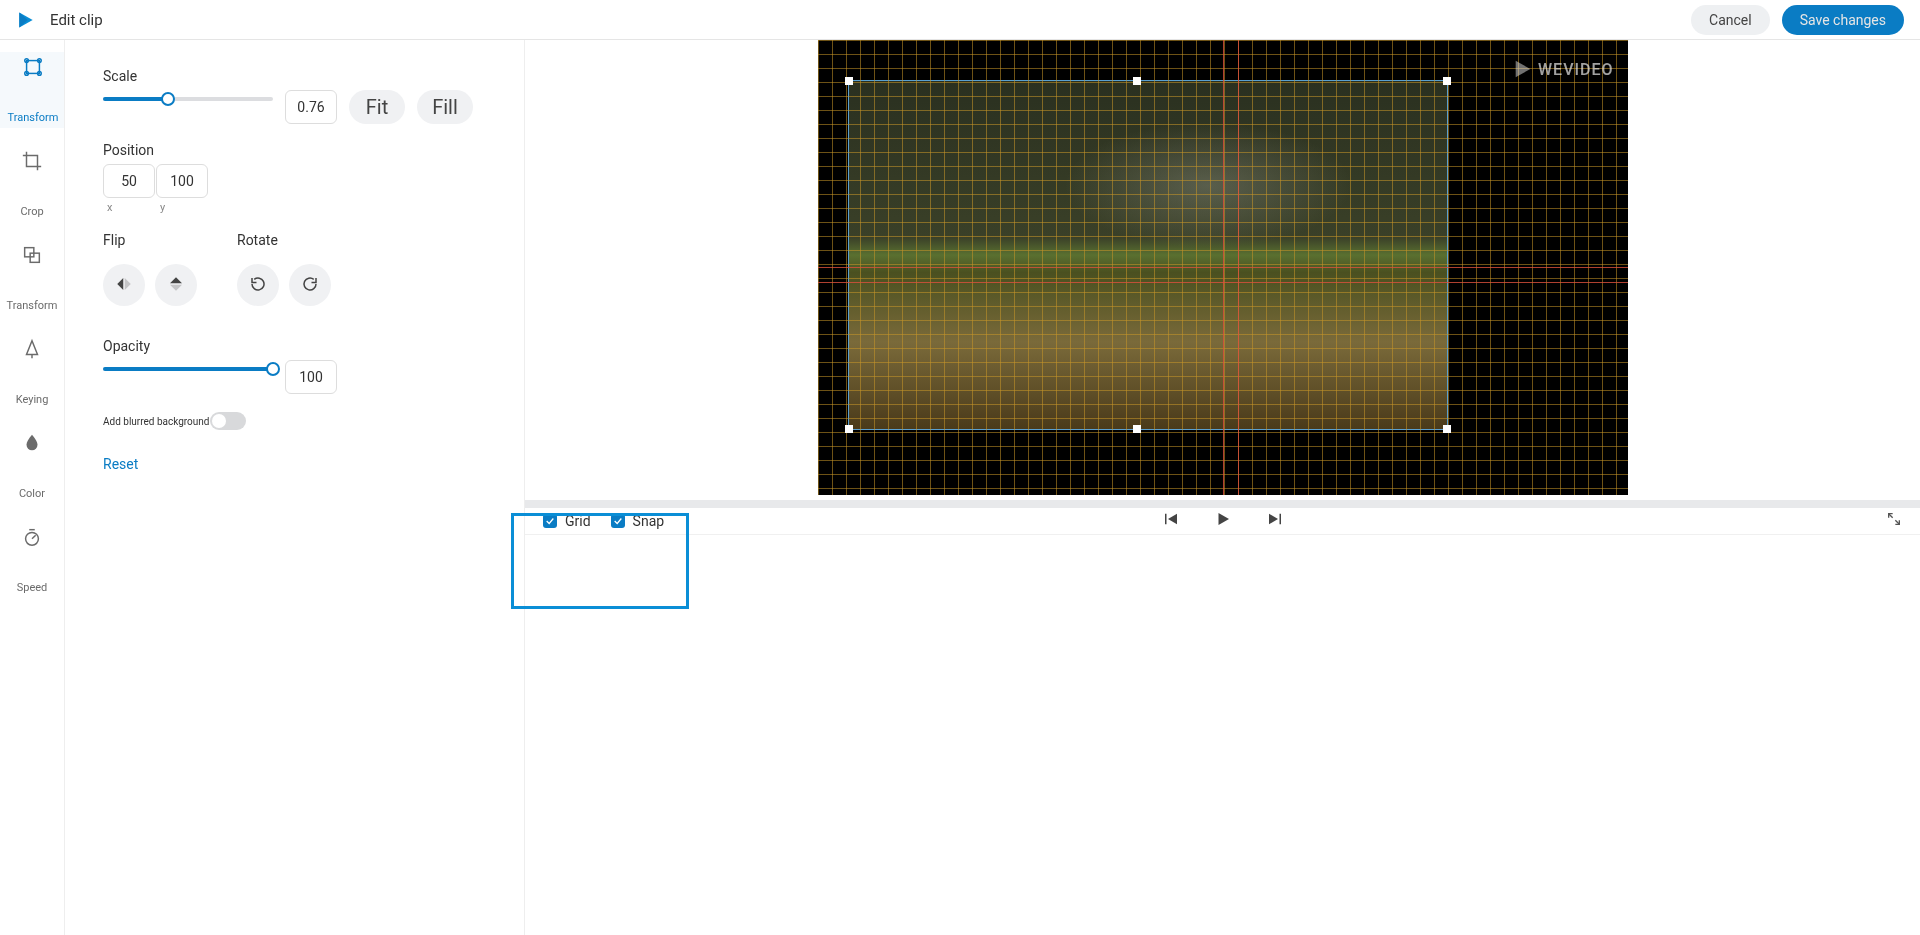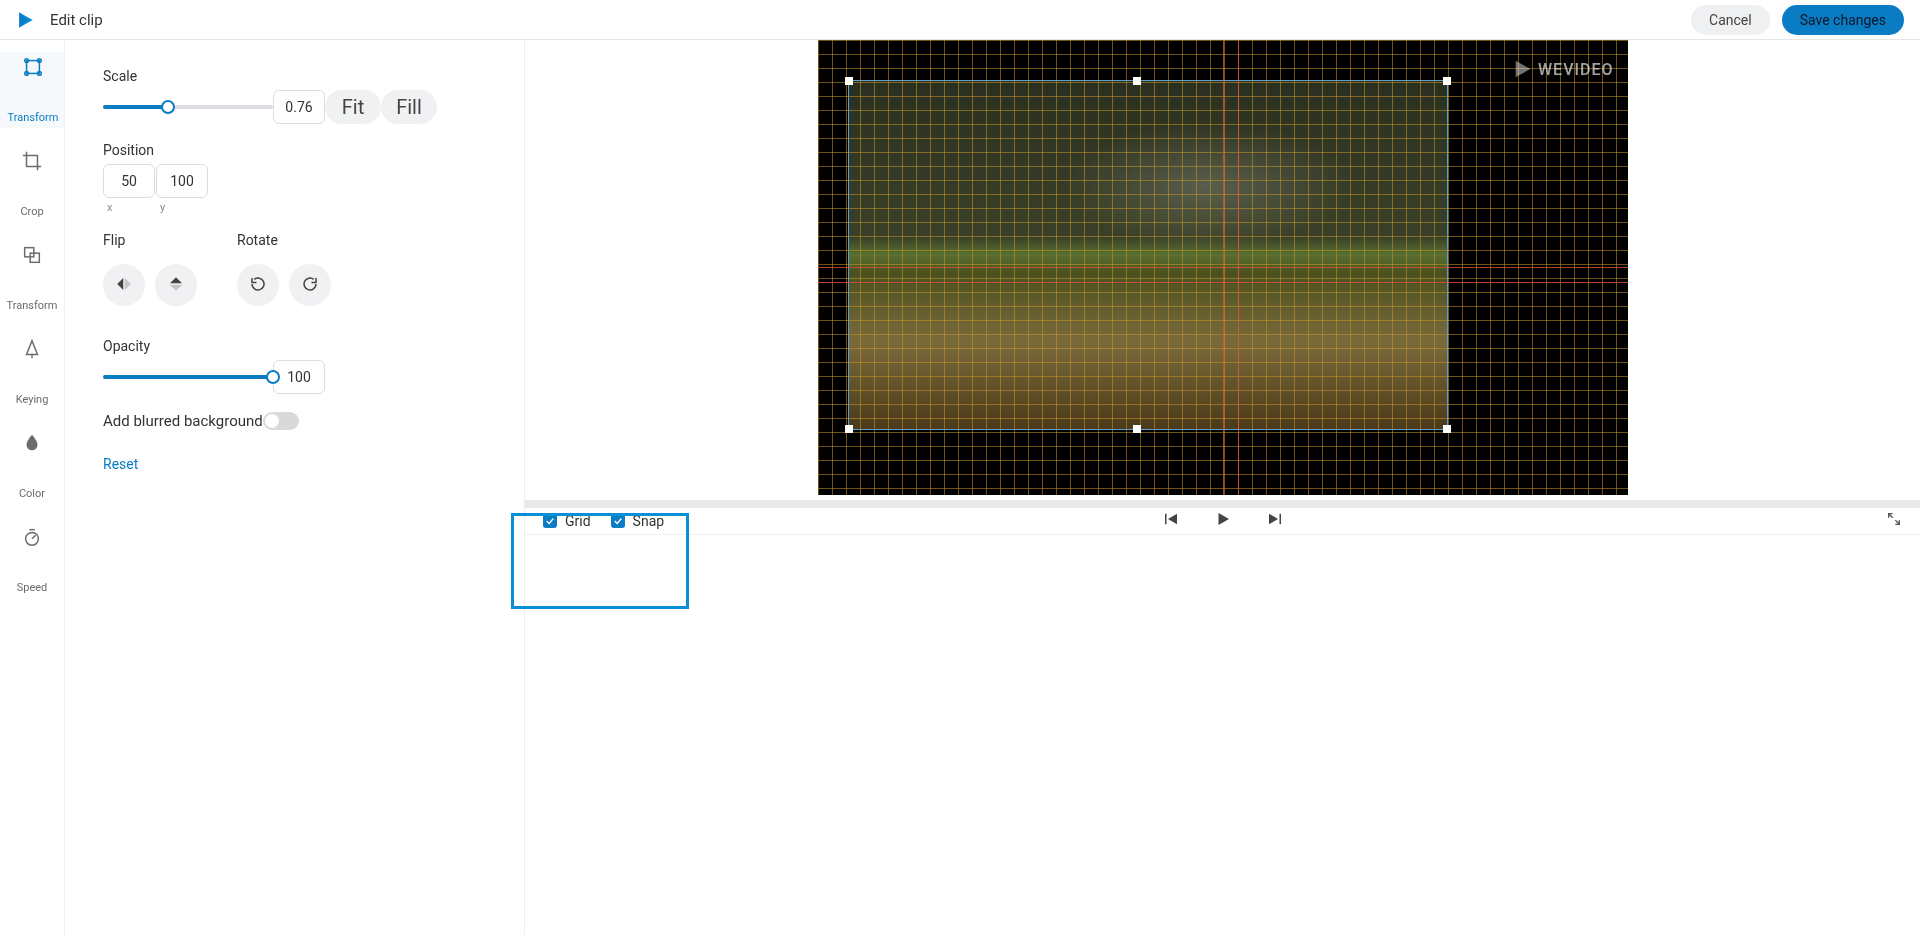--- a/index.html
+++ b/index.html
@@ -6,47 +6,47 @@
 body { background: #fff; width: 1920px; height: 935px; overflow: hidden; position: relative; }
 
 
 .header { height: 40px; display: flex; align-items: center; padding: 0 16px; border-bottom: 1px solid #e5e5e5; justify-content: space-between; }
 .header-left { display: flex; align-items: center; gap: 14px; justify-content: space-between; }
 .app-logo svg { width: 20px; height: 20px; display: block; }
 .header-title { font-size: 15px; color: #333; }
 .header-right { display: flex; align-items: center; gap: 12px; }
 .btn { border: none; border-radius: 18px; padding: 7px 18px; font-size: 14px; cursor: pointer; }
 .btn-cancel { background: #eef0f2; color: #444; }
-.btn-save { background: #0a7cc4; color: #0f172a; }
+.btn-save { background: #0a7cc4; color: #e5e5e5; }
 
 
 .main { display: flex; height: calc(100% - 40px); }
 
 
 .sidebar { width: 65px; border-right: 1px solid #eee; display: flex; flex-direction: column; align-items: center; padding-top: 12px; gap: 18px; }
 .sidebar-item { display: flex; flex-direction: column; align-items: center; gap: 4px; cursor: pointer; color: #6b6b6b; font-size: 11px; width: 100%; padding: 4px 0; }
 .sidebar-item.active { color: #0a7cc4; background: #f5f9fc; border-left: 2px solid transparent; }
 .sidebar-item svg { width: 22px; height: 22px; }
 .sidebar-item .label { font-size: 11px; margin-top: 26px; }
 
 
 .panel { width: 460px; padding: 28px 30px 0 38px; border-right: 1px solid #eee; display: flex; flex-direction: column; gap: 18px; }
 .panel-label { font-size: 14px; color: #333; margin-bottom: 6px; }
-.slider-wrap { display: flex; align-items: center; }
+.slider-wrap { display: flex; gap: 12px; }
 .num-input { width: 52px; height: 34px; border: 1px solid #ddd; border-radius: 6px; text-align: center; font-size: 14px; color: #333; }
 .fit-btn { width: 56px; height: 34px; border-radius: 17px; border: none; background: #f0f1f3; color: #444; font-size: 20px; cursor: pointer; }
 .pos-group { display: flex; gap: 1px; }
 .pos-item { display: flex; flex-direction: column; gap: 3px; }
 .pos-item .sub { font-size: 11px; color: #888; margin-left: 4px; }
 .icon-btn { width: 42px; height: 42px; border-radius: 50%; border: none; background: #f0f1f3; display: flex; align-items: center; justify-content: center; cursor: pointer; color: #444; }
 .icon-btn svg { width: 18px; height: 18px; }
 .flip-rotate { display: flex; gap: 40px; }
 .fr-col { display: flex; flex-direction: column; gap: 10px; }
 .fr-btns { display: flex; gap: 10px; }
-.toggle-row { display: flex; align-items: center; font-size: 15px; color: #333; }
+.toggle-row { display: flex; align-items: center; font-size: 10px; color: #333; }
 .toggle { width: 36px; height: 18px; border-radius: 10px; background: #d8d9db; position: relative; cursor: pointer; }
 .toggle::after { content: ''; position: absolute; left: 2px; top: 2px; width: 14px; height: 14px; border-radius: 50%; background: #fff; }
 .reset-link { color: #0a7cc4; font-size: 14px; cursor: pointer; margin-top: 8px; }
 
 
 .range { position: relative; height: 18px; display: flex; align-items: center; }
 .range-track { height: 4px; background: #dcdde0; border-radius: 2px; position: relative; }
 .range-fill { position: absolute; left: 0; top: 0; height: 100%; background: #0a7cc4; border-radius: 2px; }
 .range-thumb { position: absolute; width: 14px; height: 14px; border-radius: 50%; background: #fff; border: 2px solid #0a7cc4; top: 50%; transform: translate(-50%, -50%); }
 

